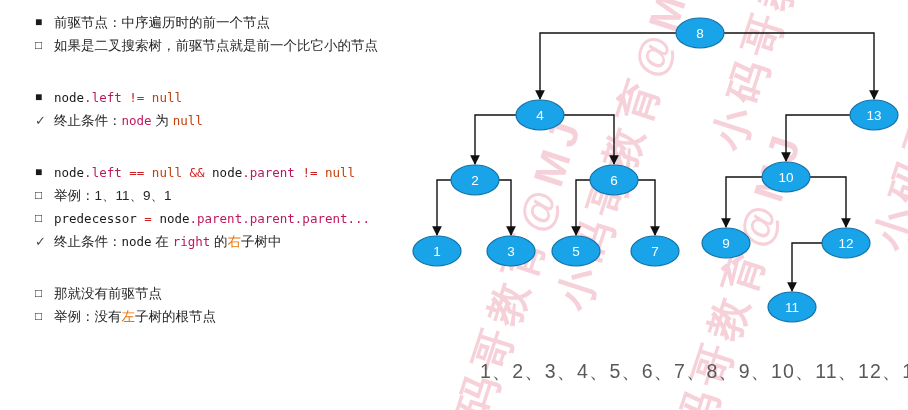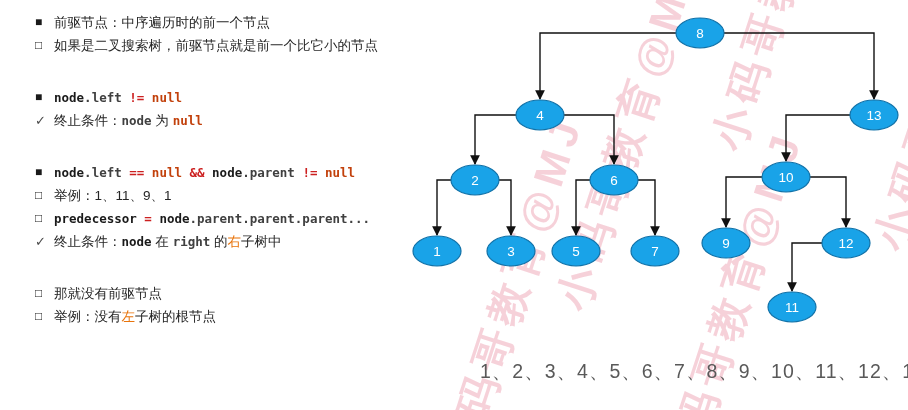--- a/index.html
+++ b/index.html
@@ -12,24 +12,24 @@
     position:relative; width:908px; height:410px; background:#ffffff;
     overflow:hidden; font-family:"Liberation Sans", sans-serif;
   }
   .notes{ position:absolute; left:8px; top:11px; z-index:3; }
   .note-section{ margin-bottom:29px; }
   .note-line{ height:23px; line-height:23px; font-size:13.5px; color:#262626; white-space:nowrap;margin-left:27px; }
   .bullet{ display:inline-block; width:19px; font-size:12px; color:#1a1a1a; vertical-align:top; }
   .bullet.check{ font-size:13px; color:#4a4a4a; }
   .seg-plain{ color:#262626; }
   .seg-code,.seg-blue,.seg-red,.seg-maroon{
-    font-family:"DejaVu Sans Mono", monospace; font-weight:bold; font-size:12.5px;
+    font-family:"DejaVu Sans Mono", monospace; font-weight:normal; font-size:12.5px;
   }
   .seg-code{ color:#1a1a1a; }
-  .seg-blue{ color:#404040; }
+  .seg-blue{ color:#be185d; }
   .seg-red{ color:#CC2020; }
   .seg-maroon{ color:#c2410c; }
   .seg-orange{ color:#E8740C; }
   svg.tree{ position:absolute; left:0; top:0; z-index:2; }
   .edge{ fill:none; stroke:var(--edge-color); stroke-width:1.4; }
   .arrow{ fill:var(--edge-color); }
   .node-ellipse{ fill:var(--node-fill); stroke:var(--node-stroke); stroke-width:1.2; }
   .node-label{ fill:var(--node-text); font-size:13.5px; text-anchor:middle;
     font-family:"Liberation Sans", sans-serif; }
   .sequence{

